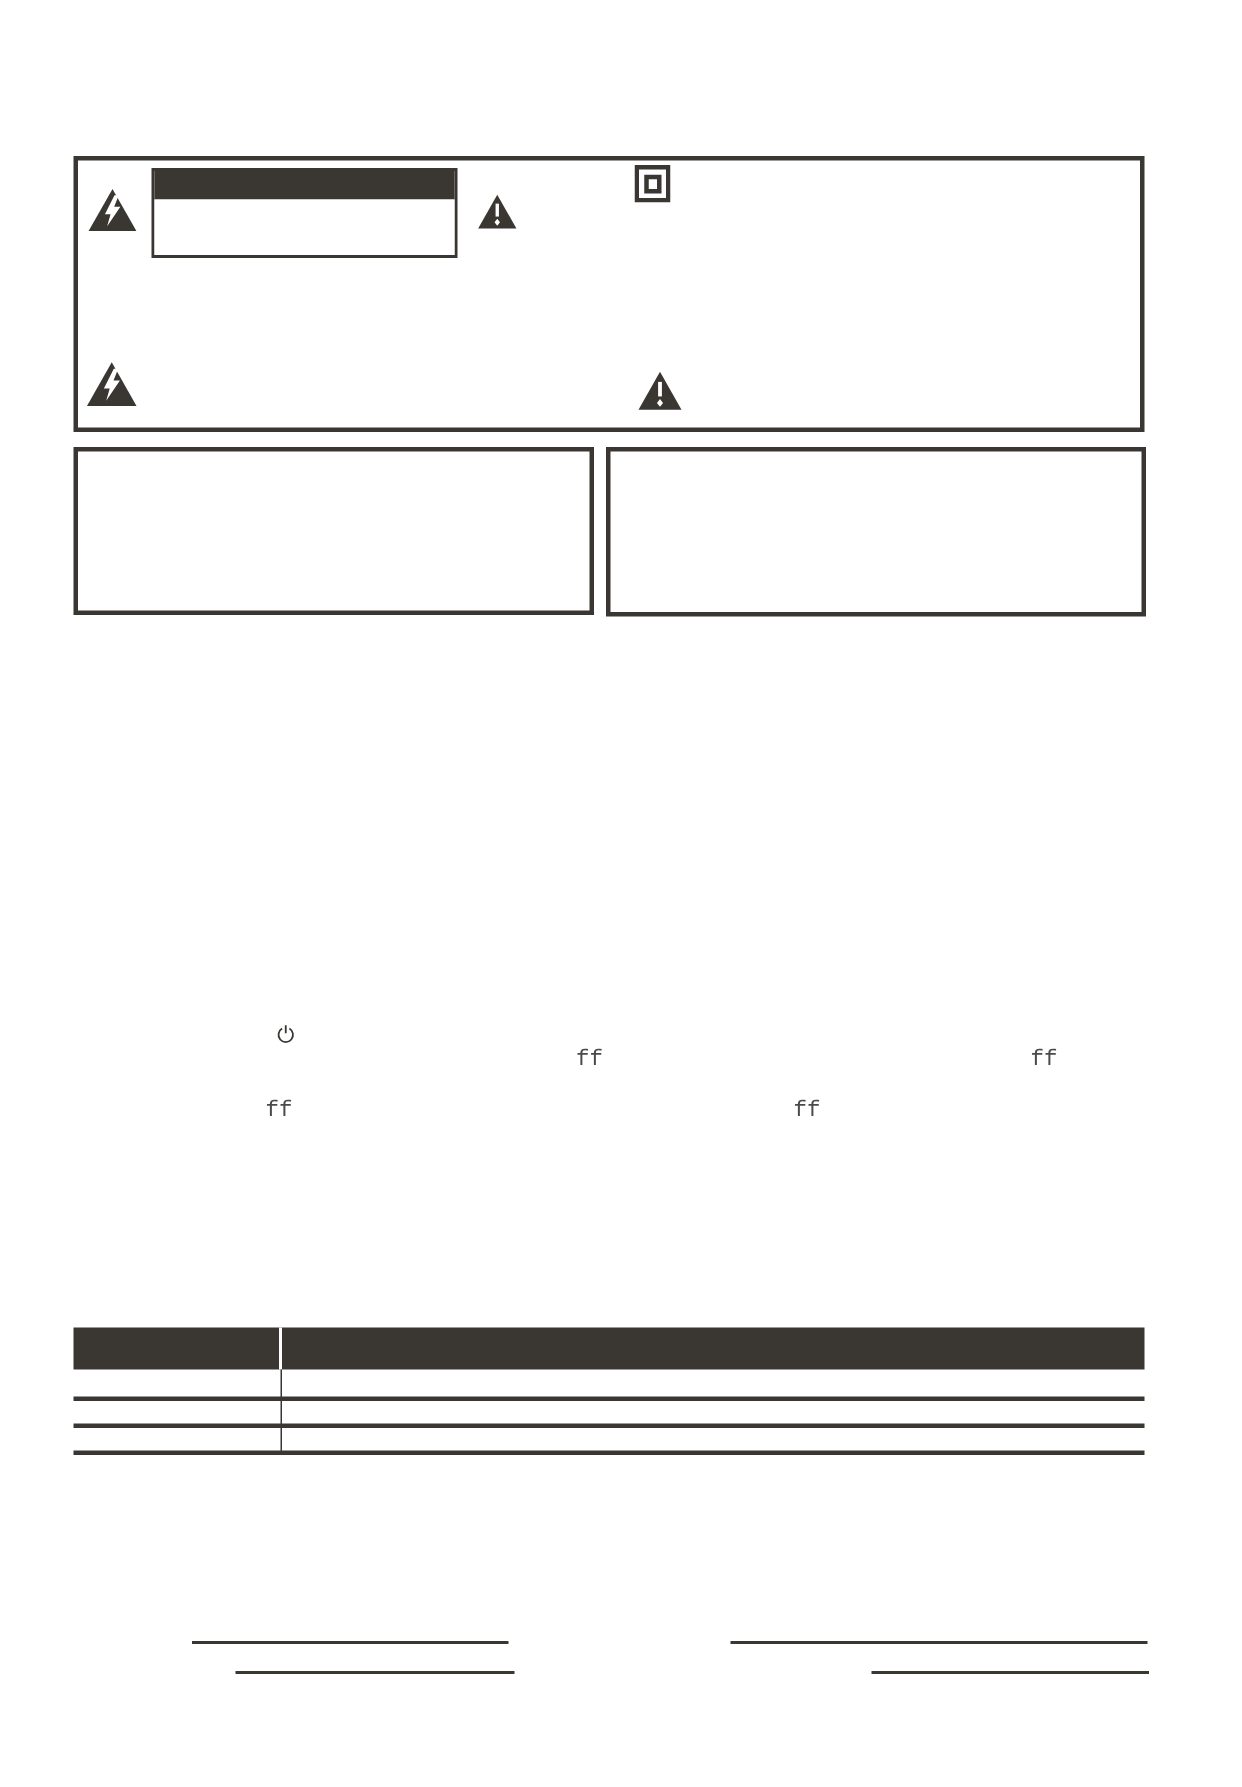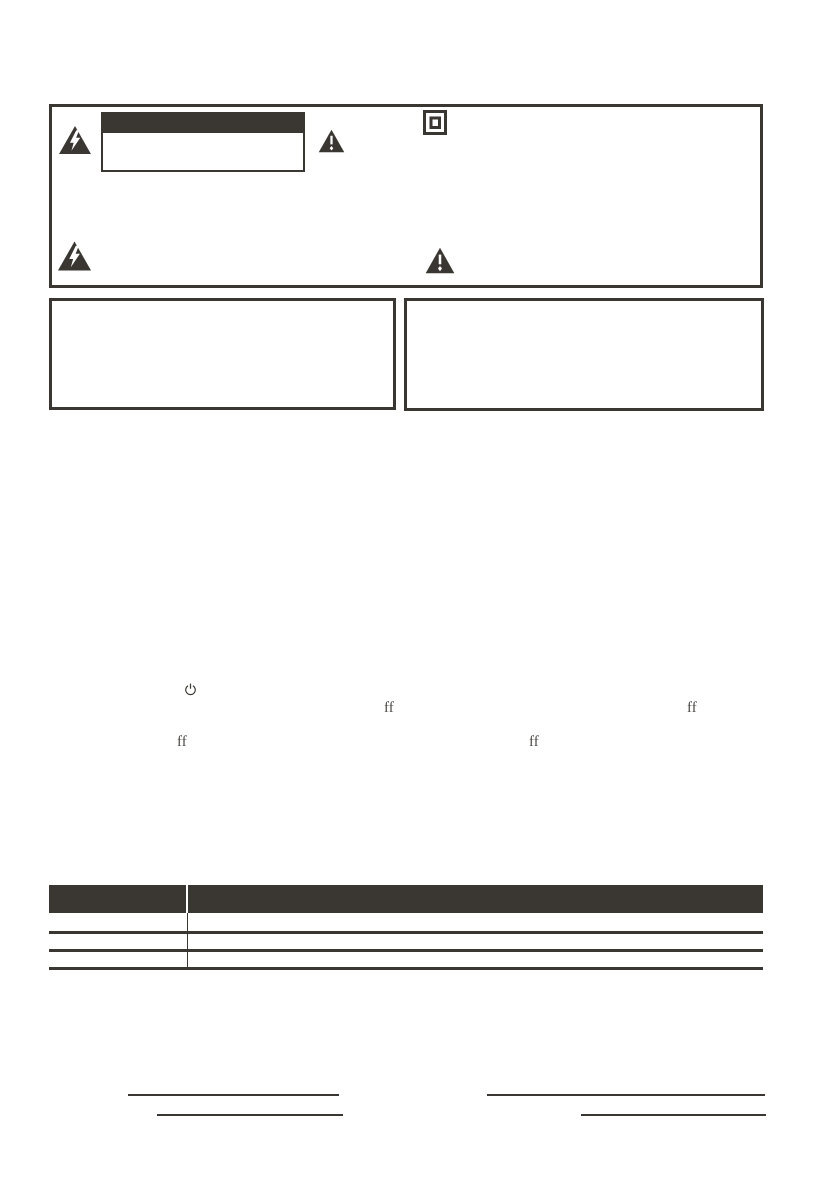--- a/index.html
+++ b/index.html
@@ -1,21 +1,21 @@
 <!DOCTYPE html>
 <html><head>
 <meta charset="utf-8">
 <style>
   html, body { margin: 0; padding: 0; background: #ffffff; }
   .page {
     position: relative;
     width: 828px;
     height: 1191px;
     background: #ffffff;
-    font-family: Liberation Serif, serif;
+    font-family: Liberation Mono, monospace;
     overflow: hidden;
   }
   .abs { position: absolute; }
 
   
   .warning-panel {
     left: 49px; top: 104px;
     width: 714px; height: 184px;
     border: 3px solid #3a3732;
     box-sizing: border-box;

